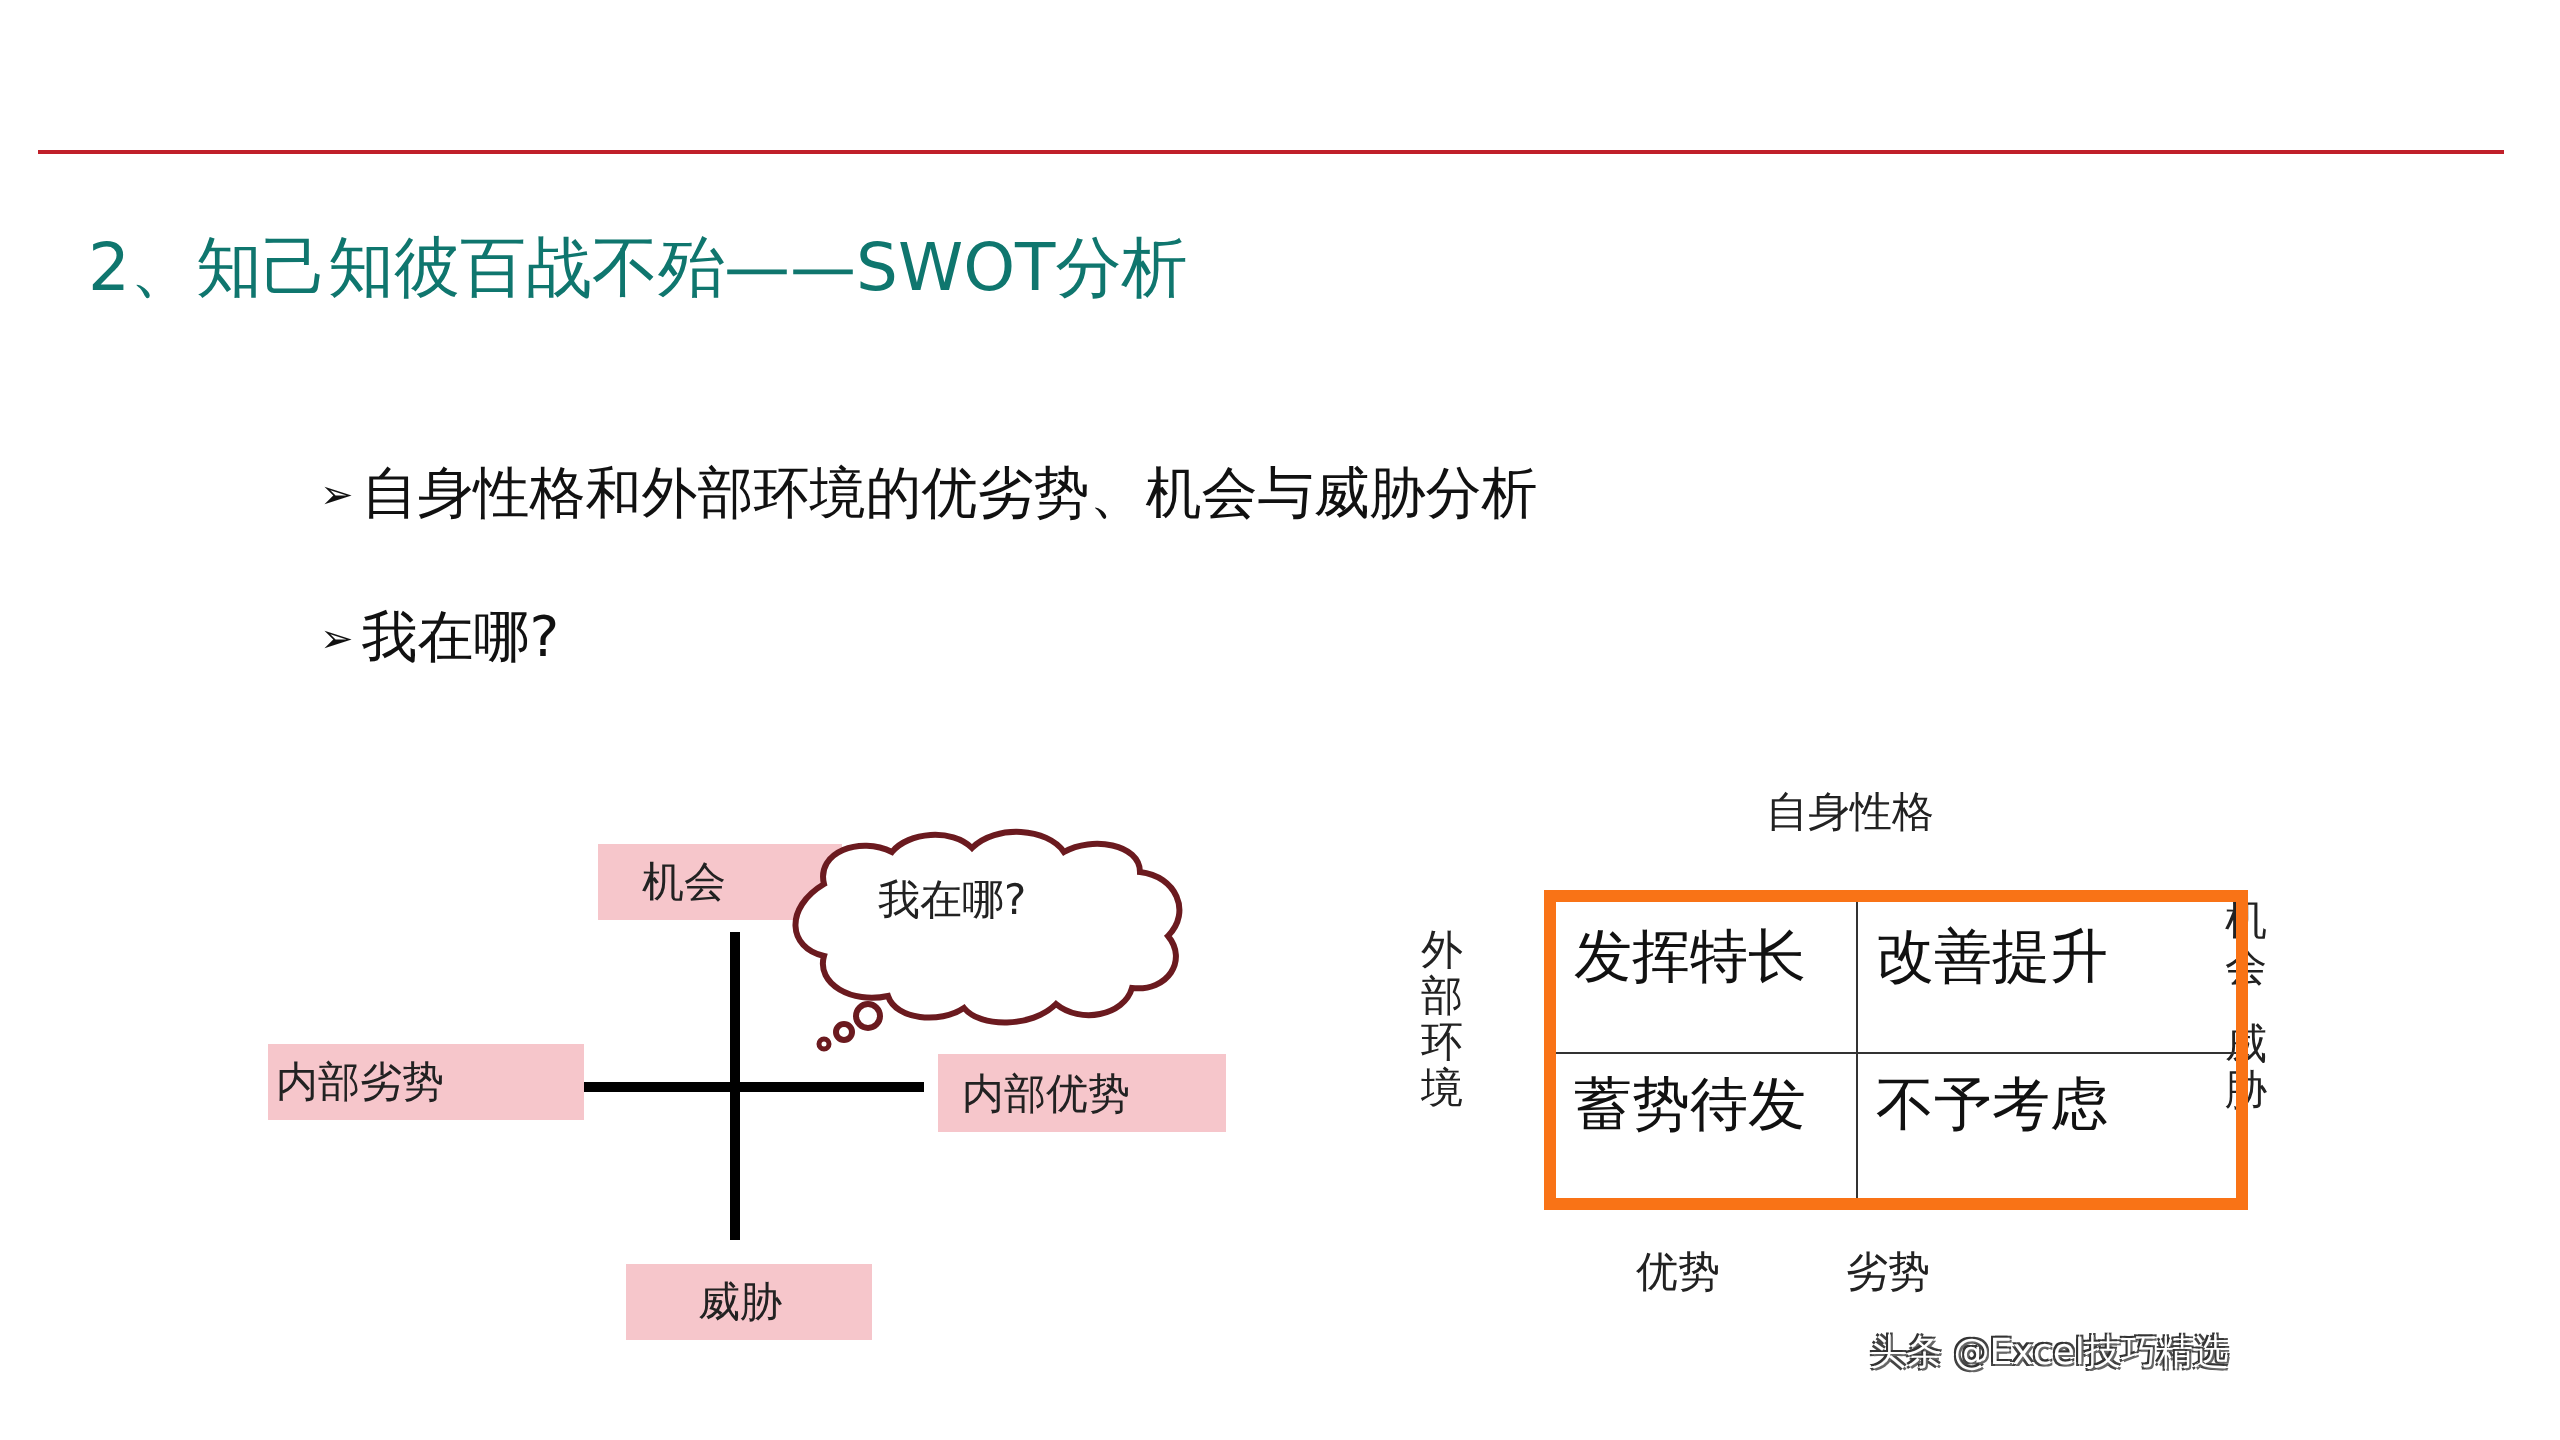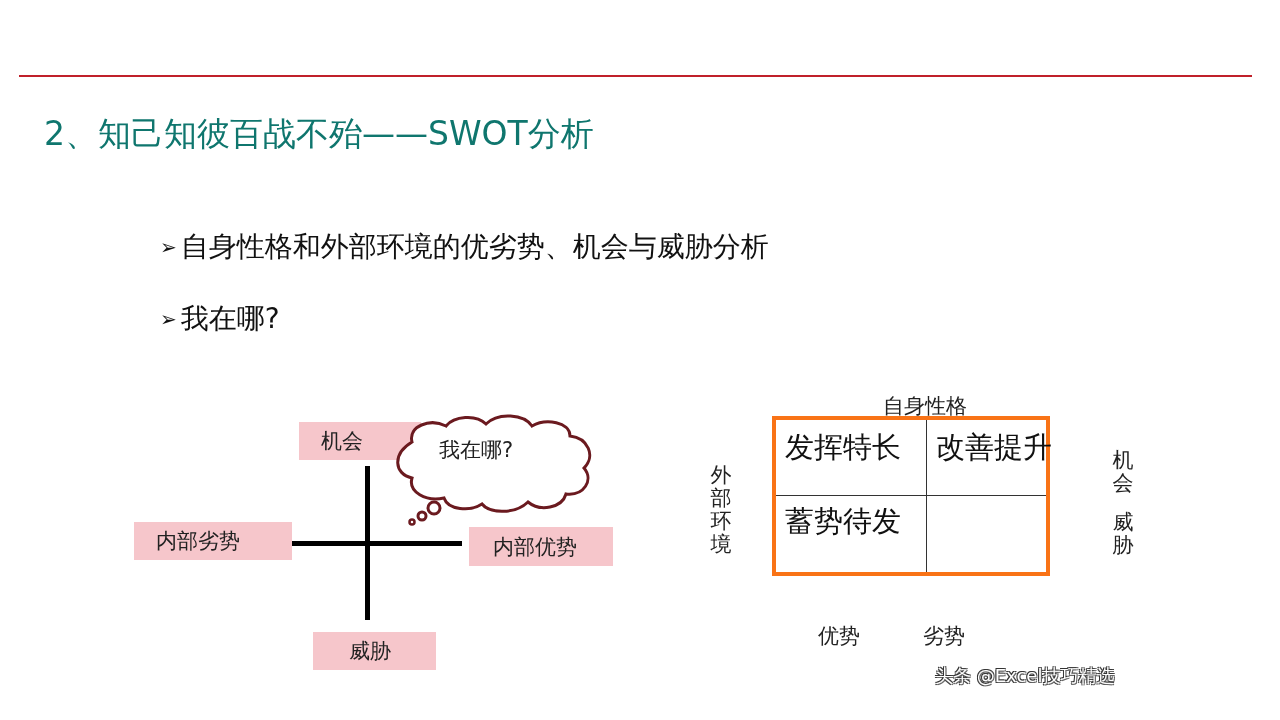--- a/index.html
+++ b/index.html
@@ -13,21 +13,21 @@
   .title { position: absolute; left: 44px; top: 112px; font-size: 33px; color: #0f766e; white-space: nowrap; letter-spacing: 0px; }
   .bullet { position: absolute; left: 160px; font-size: 28px; color: #111; white-space: nowrap; display: flex; align-items: center; }
   .bullet .arrow { font-size: 20px; margin-right: 4px; }
   .b1 { top: 228px; }
   .b2 { top: 300px; }
 
   .pink { position: absolute; background: #f6c6cb; font-size: 21px; color: #222; display: flex; align-items: center; box-sizing: border-box; }
   .bar { position: absolute; background: #000; }
   .cloud-text { position: absolute; left: 439px; top: 436px; font-size: 21px; color: #222; white-space: nowrap; }
 
-  .matrix { position: absolute; left: 772px; top: 416px; width: 278px; height: 160px; border: 4px solid #f97316; box-sizing: border-box; }
+  .matrix { position: absolute; left: 772px; top: 445px; width: 352px; height: 160px; border: 6px solid #f97316; box-sizing: border-box; }
   .matrix .vline { position: absolute; left: 150px; top: 0; width: 1px; height: 100%; background: #333; }
   .matrix .hline { position: absolute; left: 0; top: 75px; width: 100%; height: 1px; background: #333; }
   .cell { position: absolute; font-size: 29px; color: #111; white-space: nowrap; }
   .lbl { position: absolute; font-size: 21px; color: #222; white-space: nowrap; }
   .vert { position: absolute; font-size: 21px; color: #222; width: 24px; line-height: 23px; text-align: center; word-break: break-all; }
   .watermark { position: absolute; left: 935px; top: 664px; font-size: 18px; color: #fff; white-space: nowrap;
     text-shadow: -1px -1px 0 #333, 1px 1px 0 #666, -1px 1px 0 #444, 1px -1px 0 #444; letter-spacing: 0px; }
 </style>
 </head>
 <body>
@@ -45,24 +45,24 @@
   <span>我在哪?</span>
 </div>
 
 <div>
   <div class="bar" style="left:365px; top:466px; width:5px; height:154px;"></div>
   <div class="bar" style="left:292px; top:541px; width:170px; height:5px;"></div>
 
   <div class="pink" style="left:299px; top:422px; width:122px; height:38px; padding-left:22px;">
     <span>机会</span>
   </div>
-  <div class="pink" style="left:134px; top:522px; width:158px; height:38px; padding-left:22px;">
+  <div class="pink" style="left:134px; top:522px; width:158px; height:38px; padding-left:4px;">
     <span>内部劣势</span>
   </div>
-  <div class="pink" style="left:469px; top:527px; width:144px; height:39px; padding-left:24px;">
+  <div class="pink" style="left:469px; top:527px; width:144px; height:39px; padding-left:12px;">
     <span>内部优势</span>
   </div>
   <div class="pink" style="left:313px; top:632px; width:123px; height:38px; padding-left:36px;">
     <span>威胁</span>
   </div>
 
   <svg style="position:absolute; left:390px; top:412px;" width="210" height="118" viewBox="0 0 210 118">
     <path d="M22,30 C18,14 40,6 56,14 C64,4 86,2 96,12 C108,0 134,2 142,14 C156,6 180,10 180,24 C198,26 206,44 194,56 C204,68 194,84 176,82 C172,96 150,100 138,90 C126,102 100,102 92,92 C80,100 58,98 54,86 C36,90 18,80 22,66 C4,62 2,42 22,30 Z" fill="#ffffff" stroke="#6b1a1f" stroke-width="3"></path>
     <circle cx="44" cy="96" r="6" fill="#fff" stroke="#6b1a1f" stroke-width="3"></circle>
     <circle cx="32" cy="104" r="4" fill="#fff" stroke="#6b1a1f" stroke-width="3"></circle>
@@ -75,18 +75,19 @@
 <div class="vert" style="left:709px; top:464px;">外部环境</div>
 <div class="vert" style="left:1111px; top:449px;">机会</div>
 <div class="vert" style="left:1111px; top:511px;">威胁</div>
 
 <div class="matrix">
   <div class="vline"></div>
   <div class="hline"></div>
   <div class="cell" style="left:9px; top:8px;">发挥特长</div>
   <div class="cell" style="left:160px; top:8px;text-align:right;">改善提升</div>
   <div class="cell" style="left:9px; top:82px;">蓄势待发</div>
+  <div class="cell" style="left:160px; top:82px;">不予考虑</div>
 </div>
 
 <div class="lbl" style="left:818px; top:622px;">优势</div>
 <div class="lbl" style="left:923px; top:622px;">劣势</div>
 
 <div class="watermark">头条 @Excel技巧精选</div>
 
 </body></html>

